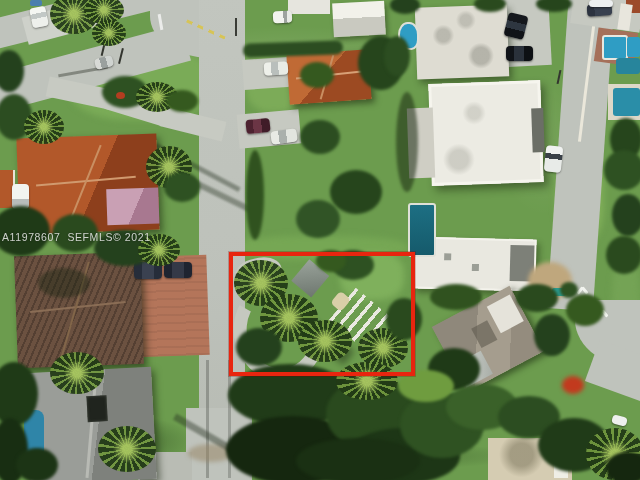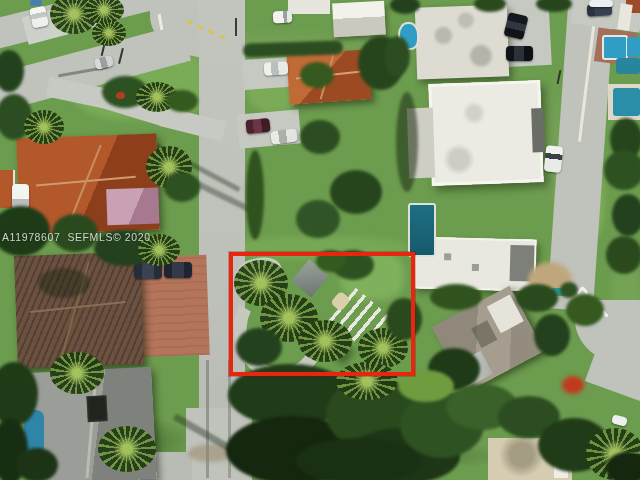--- a/index.html
+++ b/index.html
@@ -247,15 +247,15 @@
   <div class="abs veg z7" style="left:566px;top:294px;width:38px;height:32px;background:#35591f;"></div>
 
   <div class="abs veg z7" style="left:390px;top:-4px;width:30px;height:18px;background:#24411d;"></div>
   <div class="abs veg z7" style="left:474px;top:-4px;width:32px;height:16px;background:#2a4a1e;"></div>
   <div class="abs veg z7" style="left:536px;top:-4px;width:36px;height:16px;background:#26451c;"></div>
   <div class="abs z6" style="left:398px;top:22px;width:17px;height:24px;border-radius:50% 50% 40% 60%;background:#2f9dc4;border:2px solid #dfe0d8;"></div>
   <div class="abs veg z7" style="left:384px;top:36px;width:26px;height:40px;background:#2c4d21;"></div>
 
   <div id="hlbox" class="abs" style="left: 229px; top: 252px; width: 178px; height: 116px; border-color: rgb(232, 37, 15);"></div>
 
-  <div id="watermark" class="abs" style="left:2px;top:231px;">A11978607  SEFMLS© 2020</div>
+  <div id="watermark" class="abs" style="left:2px;top:231px;">A11978607  SEFMLS© 2021</div>
 
 </div>
 
 </body></html>

